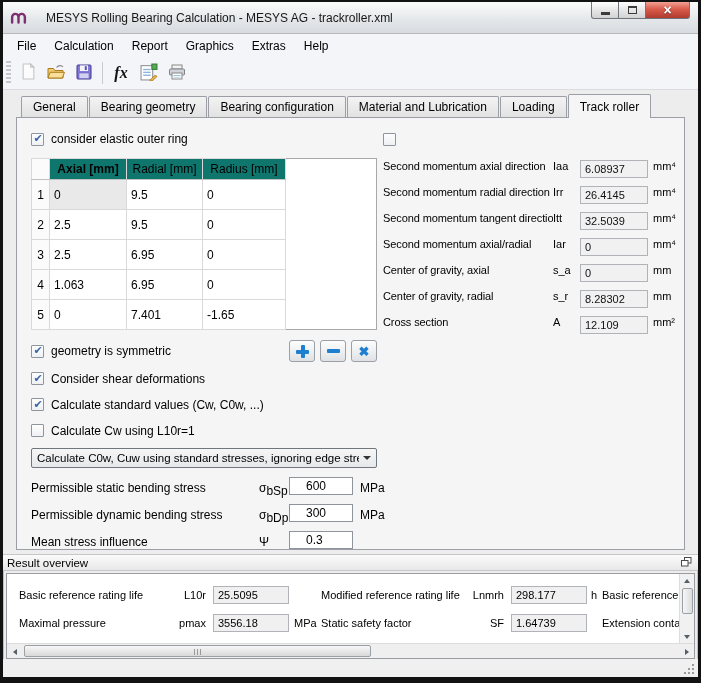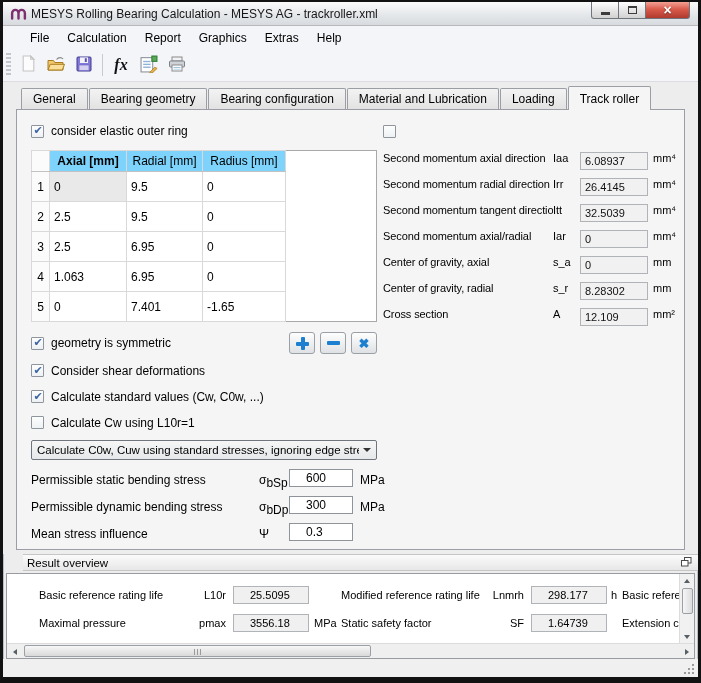--- a/index.html
+++ b/index.html
@@ -9,43 +9,43 @@
   .window {
     width:701px; height:683px;
     border:3px solid #121212; border-top-width:2px; border-bottom-width:6px;
     background:#ededed; display:flex; flex-direction:column;
     box-shadow: inset 0 0 0 1px #b9bfc7;
     position:relative;
   }
 
   
   .titlebar {
-    height:24px; flex:none; position:relative;
+    height:32px; flex:none; position:relative;
     background:linear-gradient(#fbfbfb,#e3e6e9 60%,#d7dbdf);
     border-bottom:1px solid #b9b9b9;
-    display:flex; align-items:center; padding-left:7px; gap:4px;
+    display:flex; align-items:center; padding-left:7px; gap:19px;
   }
   .title-text { font-size:12px; color:#161616; }
   .win-controls { position:absolute; top:0; right:8px; display:flex; }
   .win-btn {
     height:17px; border:1px solid #6f757c; border-top:none;
     background:linear-gradient(#ffffff,#e9e9e9 45%,#d2d2d2);
     display:flex; align-items:center; justify-content:center;
   }
   .win-btn + .win-btn { margin-left:-1px; }
   .btn-min { width:28px; border-radius:0 0 0 3px; }
   .btn-max { width:28px; }
   .btn-close { width:45px; border-radius:0 0 3px 0;
     background:linear-gradient(#f3a094,#d95b4c 45%,#b03a2e); }
   .glyph-min { width:9px; height:3px; background:#3c3c3c; margin-top:7px; }
   .glyph-max { width:9px; height:8px; border:1px solid #3c3c3c; border-top-width:2px; background:#fff0; }
   .glyph-close { color:#fff; font-weight:bold; font-size:14px; line-height:14px; text-shadow:0 1px 1px rgba(0,0,0,.45); }
 
   
-  .menubar { height:23px; flex:none; background:#f4f5f9; display:flex; align-items:center; padding-left:18px; }
+  .menubar { height:23px; flex:none; background:#f4f5f9; display:flex; align-items:center; padding-left:5px; }
   .menu-item { padding:3px 9px; cursor:default; }
 
   
   .toolbar { height:33px; flex:none; background:#f4f5f9; border-bottom:1px solid #dcdce0;
     display:flex; align-items:center; padding-left:3px; }
   .tb-grip { width:5px; height:24px; margin-right:3px;
     background:repeating-linear-gradient(180deg,#c3c6cc 0 2px,transparent 2px 4px); }
   .tb-btn { width:28px; height:27px; display:flex; align-items:center; justify-content:center; border-radius:2px; }
   .tb-sep { width:1px; height:22px; background:#c9c9ce; margin:0 4px; }
   .fx-label { font-family:"Liberation Serif", serif; font-style:italic; font-weight:bold; font-size:16px; color:#111; }
@@ -70,21 +70,21 @@
   .cb-row { display:flex; align-items:center; gap:7px; height:20px; }
   .cb { width:13px; height:13px; flex:none; border:1px solid #8e959d; border-radius:1px;
     background:linear-gradient(#fdfdfd,#eef1f4); display:flex; align-items:center; justify-content:center; }
   .cb.checked::after { content:"✔"; font-size:11px; line-height:11px; color:#3c66a4; margin:-1px 0 0 1px; }
 
   
   .geo-table { border-collapse:collapse; table-layout:fixed; width:346px; margin-top:9px; background:#fff;
     border:1px solid #a8a8a8; }
   .geo-table th, .geo-table td { border:1px solid #d9d9d9; font-weight:normal; font-size:12px;
     padding:0 4px; overflow:hidden; white-space:nowrap; }
-  .geo-table th { height:21px; text-align:center; background:#7dd3fc; border-bottom-color:#c2c2c2; }
+  .geo-table th { height:21px; text-align:center; background:#0f766e; border-bottom-color:#c2c2c2; }
   .geo-table td { height:30px; text-align:left; }
   .geo-table .c-rn { width:18px; }
   .geo-table .c-ax { width:77px; }
   .geo-table .c-ra { width:76px; }
   .geo-table .c-ru { width:83px; }
   .geo-table .rn { text-align:center; background:#fbfbfb; padding:0 2px; }
   .geo-table .hdr-bold { font-weight:bold; }
   .geo-table .sel { background:#e9e9e9; }
   .geo-table .filler { border:none; background:#fff; }
   .geo-table th.filler { border-bottom:none; }
@@ -124,31 +124,31 @@
   .geom-label { flex:1; min-width:0; overflow:hidden; letter-spacing:-0.1px; }
   .geom-sym { width:27px; flex:none; }
   .gfield { width:68px; height:18px; flex:none; border:1px solid #b0b4b9; background:#f1f1f1;
     font:11px "Liberation Sans",sans-serif; padding:0 4px; color:#111; }
   .geom-unit { width:30px; flex:none; padding-left:5px; }
 
   
   .splitter { height:4px; flex:none; background:#ededed; }
   .dock-header { height:17px; flex:none; display:flex; align-items:center; padding:0 6px 0 4px;
     background:linear-gradient(#fbfbfb,#e7e7e7); border-top:1px solid #c6c6c6; border-bottom:1px solid #c6c6c6;
-    font-size:11.5px;margin-left:20px; }
+    font-size:11.5px; }
   .float-icon { margin-left:auto; }
   .dock-body { height:86px; flex:none; margin:2px 3px 0 3px; border:1px solid #989ca1; background:#fff;
     display:flex; flex-direction:column; }
-  .result-main { flex:1; display:flex; min-height:0;margin-left:20px; }
+  .result-main { flex:1; display:flex; min-height:0; }
   .result-grid { flex:1; min-width:0; overflow:hidden; padding-top:11px; }
   .r-row { display:flex; align-items:center; height:20px; margin:0 0 8px 12px; white-space:nowrap; font-size:11px; }
   .rl1 { width:150px; flex:none; overflow:hidden; }
   .rs1 { width:44px; flex:none; text-align:right; padding-right:7px; }
   .rfield { width:76px; height:18px; flex:none; border:1px solid #b0b4b9; background:#f0f0f0;
-    font:11px "Liberation Sans",sans-serif; padding:0 16px; }
+    font:11px "Liberation Sans",sans-serif; padding:0 4px; }
   .ru1 { width:32px; flex:none; padding-left:5px; }
   .rl2 { width:150px; flex:none; overflow:hidden; }
   .rs2 { width:40px; flex:none; text-align:right; padding-right:7px; }
   .ru2 { width:15px; flex:none; padding-left:4px; }
   .rl3 { flex:1; min-width:0; overflow:hidden; }
 
   
   .vscroll { width:15px; flex:none; background:#f1f1f1; border-left:1px solid #dcdcdc;
     display:flex; flex-direction:column; align-items:center; }
   .arr { width:13px; height:13px; display:flex; align-items:center; justify-content:center; flex:none; }

